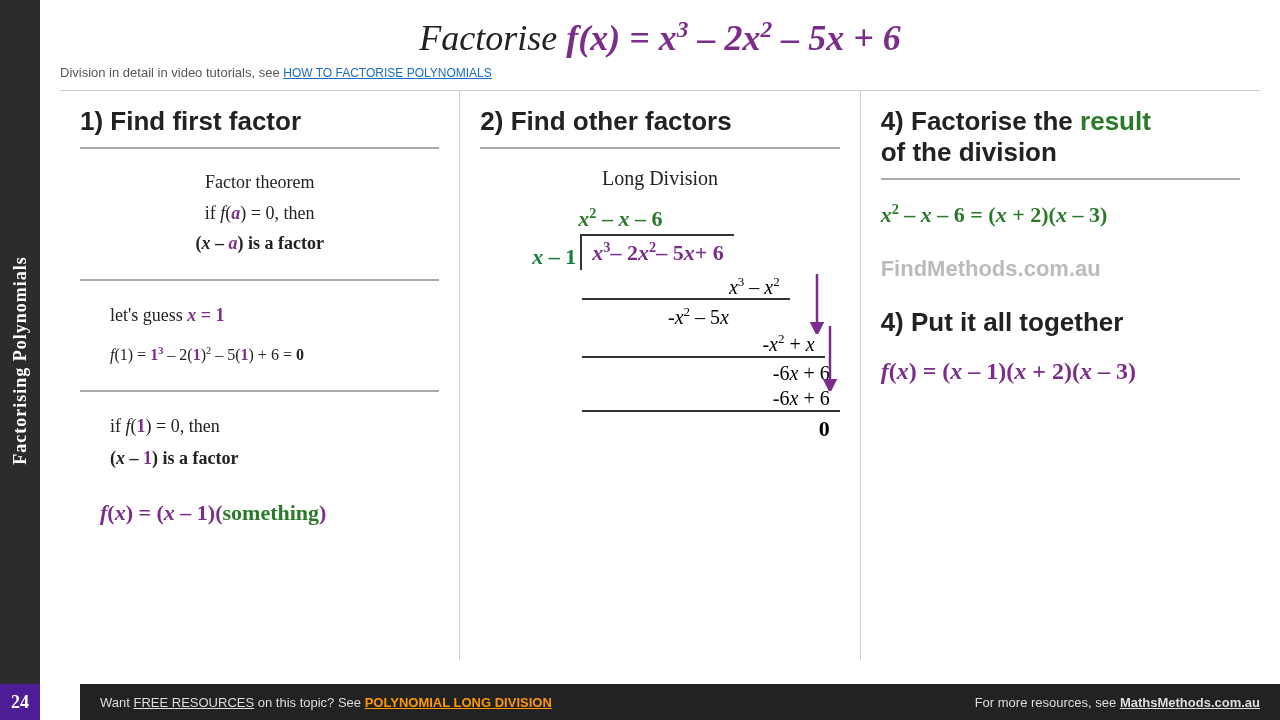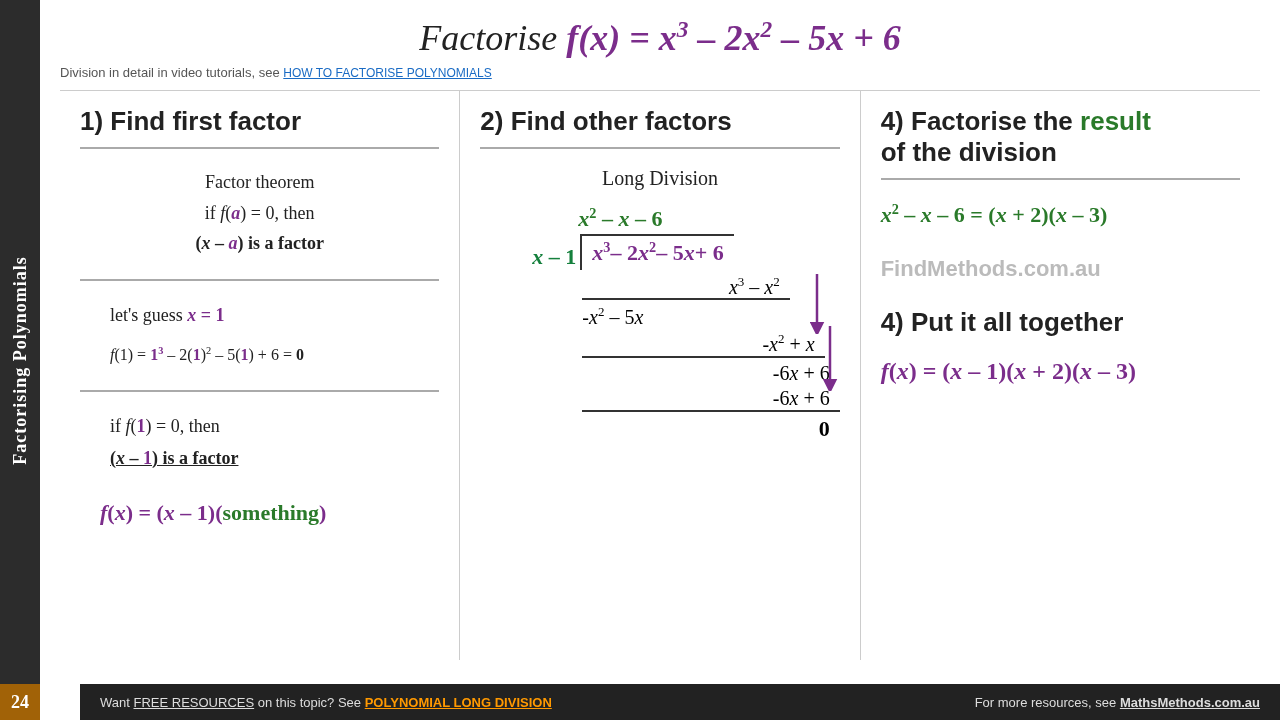--- a/index.html
+++ b/index.html
@@ -33,21 +33,21 @@
       letter-spacing: 1px;
     }
 
     
     .page-number {
       position: absolute;
       left: 0;
       bottom: 0;
       width: 40px;
       height: 36px;
-      background: #a16207;
+      background: #4c1d95;
       color: white;
       display: flex;
       align-items: center;
       justify-content: center;
       font-size: 18px;
       font-weight: bold;
     }
 
     
     .main {
@@ -254,21 +254,21 @@
         <div>let's guess <span style="color:#7b2d8b;font-weight:bold;"><em>x</em> = 1</span></div>
         <div style="margin-top:10px;font-size:16px;">
           <em>f</em>(1) = <span style="color:#7b2d8b;font-weight:bold;">1<sup>3</sup></span> – 2(<span style="color:#7b2d8b;font-weight:bold;">1</span>)<sup>2</sup> – 5(<span style="color:#7b2d8b;font-weight:bold;">1</span>) + 6 = <strong>0</strong>
         </div>
       </div>
 
       <hr class="col-divider" style="margin-top:20px;">
 
       <div class="guess-section" style="margin-top:10px;">
         <div>if <em>f</em>(<span style="color:#7b2d8b;font-weight:bold;">1</span>) = 0, then</div>
-        <div class="bold" style="font-weight:bold;text-decoration:underline;">(<em>x</em> – <span style="color:#7b2d8b;font-weight:bold;">1</span>) is  a factor</div>
+        <div class="bold" style="font-weight:bold;">(<em>x</em> – <span style="color:#7b2d8b;font-weight:bold;">1</span>) is  a factor</div>
       </div>
 
       <div class="factor-result-col1" style="margin-top:25px;">
         <em>f</em>(<em>x</em>) = (<em>x</em> – 1)(<span style="color:#2a7a2a;">something</span>)
       </div>
     </div>
 
     <div class="col">
       <div class="col-heading">2) Find other factors</div>
       <hr class="col-divider">
@@ -301,21 +301,21 @@
 
           <svg style="position:absolute; right:8px; top:0px;" width="30" height="60">
             <defs>
               <marker id="ah1" markerWidth="6" markerHeight="6" refX="3" refY="3" orient="auto">
                 <path d="M0,0 L0,6 L6,3 z" fill="#7b2d8b"></path>
               </marker>
             </defs>
             <line x1="15" y1="0" x2="15" y2="55" stroke="#7b2d8b" stroke-width="2.5" marker-end="url(#ah1)"></line>
           </svg>
 
-          <div style="display:flex; justify-content:flex-start; padding-right:25px; font-size:20px; margin-top:2px;">
+          <div style="display:flex; justify-content:center; padding-right:25px; font-size:20px; margin-top:2px;">
             <span>-<em>x</em><sup>2</sup> – 5<em>x</em></span>
           </div>
 
           <div style="display:flex; justify-content:flex-end; padding-right:25px; font-size:20px; margin-top:2px;">
             <span>-<em>x</em><sup>2</sup> +  <em>x</em></span>
           </div>
           <div style="border-bottom:2px solid #333; margin-right:15px; margin-bottom:4px;"></div>
 
           <svg style="position:absolute; right:-5px; top:52px;" width="30" height="65">
             <defs>

